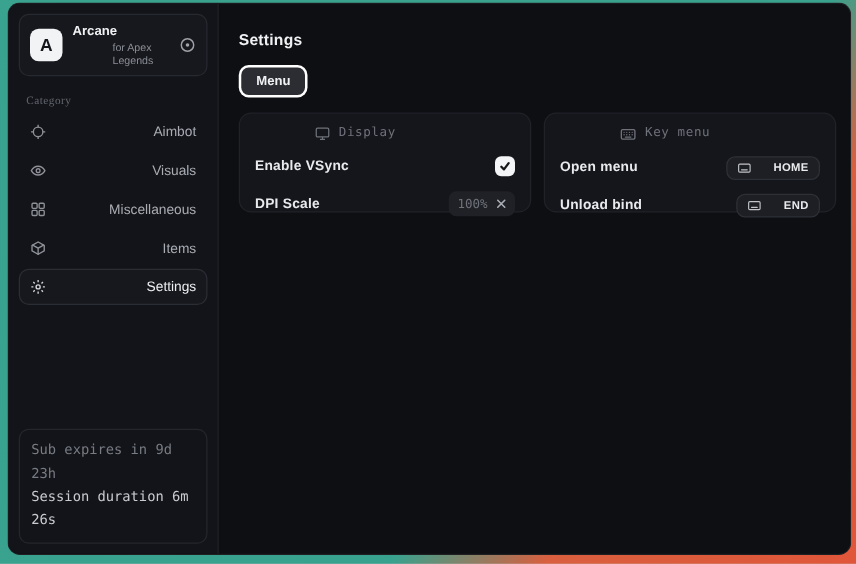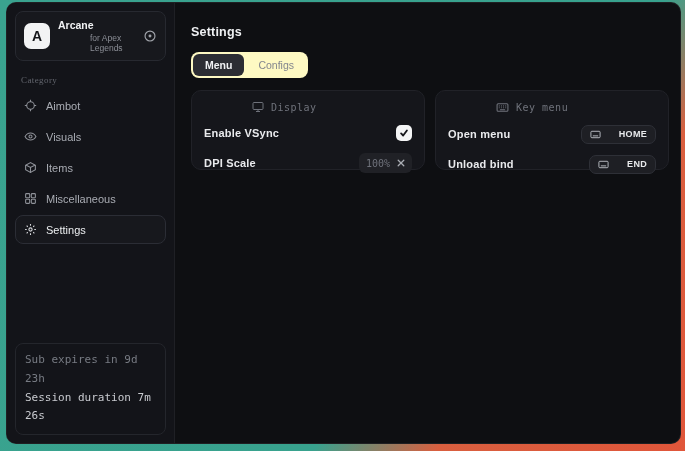--- a/index.html
+++ b/index.html
@@ -29,48 +29,48 @@
     font-weight:bold; font-size:14px;
   }
   .app-name { font-size:10.5px; font-weight:bold; color:#f0f1f3; }
   .app-sub  { font-size:8.5px; color:#8b8e96; margin-top:2px;padding-left:32px; }
   .app-action { margin-left:auto; color:#9fa2a9; display:grid; place-items:center; cursor:pointer; }
   .cat-label { margin:14px 6px 6px; font-size:9px; color:#63666e; letter-spacing:.4px;font-family:Liberation Serif, serif; }
   .nav { display:flex; flex-direction:column; gap:2px; }
   .nav-item {
     display:flex; align-items:center; gap:9px; padding:7px 8px;
     border:1px solid transparent; border-radius:8px;
-    color:#a9acb3; font-size:11px; cursor:pointer;
+    color:#a9acb3; font-size:11px; cursor:pointer;justify-content:space-between;
   }
   .nav-item .ic { color:#8e9198; display:grid; place-items:center; }
   .nav-item.active { background:#17181d; border-color:#2b2d35; color:#eceef0; }
   .nav-item.active .ic { color:#d6d8dc; }
   .spacer { flex:1; }
   .sub-card {
     border:1px solid #24262c; border-radius:8px; padding:7px 9px 8px;
     font-family:"DejaVu Sans Mono", monospace; font-size:11px; line-height:1.7;
   }
   .sub-line1 { color:#777b83; }
   .sub-line2 { color:#c9cbd0; }
   
   .main { flex:1; padding:14px 14px 0 16px; }
   .page-title { font-size:12.5px; font-weight:bold; color:#eef0f2; margin-top:8px; letter-spacing:.2px; }
   .tabs {
-    margin-top:13px; display:inline-flex; background:#fef9c3;
+    margin-top:13px; display:inline-flex; background:#ffffff;
     border-radius:8px; padding:2px; gap:2px;
   }
   .tab { padding:5px 12px; font-size:10.5px; color:#83868e; border-radius:6px; cursor:pointer; }
   .tab.active { background:#2c2d33; color:#f0f1f3; font-weight:bold; }
   .cards { display:flex; gap:10px; margin-top:12px; }
   .card {
     width:234px; height:80px; background:#15161b; border:1px solid #212228;
     border-radius:10px; padding:10px 12px 12px;
   }
   .card-head {
-    display:flex; align-items:center; gap:7px; color:#6f727b;
+    display:flex; gap:7px; color:#6f727b;
     font-family:"DejaVu Sans Mono", monospace; font-size:10px; letter-spacing:.5px;padding-left:48px;
   }
   .row { display:flex; justify-content:space-between; align-items:center; margin-top:10px; height:20px; }
   .row-label { font-size:11px; font-weight:bold; color:#e9eaed; letter-spacing:.2px; }
   .checkbox {
     width:16px; height:16px; background:#f4f5f6; border-radius:5px;
     display:grid; place-items:center; cursor:pointer;
   }
   .input-group {
     display:flex; align-items:center; gap:7px; background:#202126;
@@ -127,67 +127,66 @@
             <path d="M2 12s3.5-6.5 10-6.5S22 12 22 12s-3.5 6.5-10 6.5S2 12 2 12z"></path>
             <circle cx="12" cy="12" r="2.8"></circle>
           </svg>
         </span>
         <span>Visuals</span>
       </div>
 
       <div class="nav-item">
         <span class="ic">
           <svg width="13" height="13" viewBox="0 0 24 24" fill="none" stroke="currentColor" stroke-width="2">
-            <path d="M21 16V8l-9-5-9 5v8l9 5 9-5z"></path>
-            <path d="M3.3 7.3 12 12l8.7-4.7M12 22V12"></path>
-          </svg>
-        </span>
-        <span>Items</span>
-      </div>
-
-      <div class="nav-item">
-        <span class="ic">
-          <svg width="13" height="13" viewBox="0 0 24 24" fill="none" stroke="currentColor" stroke-width="2">
             <rect x="3" y="3" width="7.5" height="7.5" rx="1.5"></rect>
             <rect x="13.5" y="3" width="7.5" height="7.5" rx="1.5"></rect>
             <rect x="3" y="13.5" width="7.5" height="7.5" rx="1.5"></rect>
             <rect x="13.5" y="13.5" width="7.5" height="7.5" rx="1.5"></rect>
           </svg>
         </span>
         <span>Miscellaneous</span>
       </div>
 
+      <div class="nav-item">
+        <span class="ic">
+          <svg width="13" height="13" viewBox="0 0 24 24" fill="none" stroke="currentColor" stroke-width="2">
+            <path d="M21 16V8l-9-5-9 5v8l9 5 9-5z"></path>
+            <path d="M3.3 7.3 12 12l8.7-4.7M12 22V12"></path>
+          </svg>
+        </span>
+        <span>Items</span>
+      </div>
+
       <div class="nav-item active">
         <span class="ic">
           <svg width="13" height="13" viewBox="0 0 24 24" fill="none" stroke="currentColor" stroke-width="2">
             <circle cx="12" cy="12" r="3"></circle>
             <path d="M12 2v3M12 19v3M2 12h3M19 12h3M4.9 4.9l2.1 2.1M17 17l2.1 2.1M19.1 4.9 17 7M7 17l-2.1 2.1"></path>
           </svg>
         </span>
         <span>Settings</span>
       </div>
 
     </nav>
 
     <div class="spacer"></div>
 
     <div class="sub-card">
       <div class="sub-line1">Sub expires in 9d 23h</div>
-      <div class="sub-line2">Session duration 7m 26s</div>
+      <div class="sub-line2">Session duration 6m 26s</div>
     </div>
 
   </aside>
 
   <section class="main">
 
     <div class="page-title">Settings</div>
 
     <div class="tabs">
       <div class="tab active">Menu</div>
-      <div class="tab">Configs</div>
     </div>
 
     <div class="cards">
 
       <div class="card">
         <div class="card-head">
           <span>
             <svg width="12" height="12" viewBox="0 0 24 24" fill="none" stroke="currentColor" stroke-width="2">
               <rect x="2" y="3" width="20" height="14" rx="2"></rect>
               <path d="M8 21h8M12 17v4"></path>

